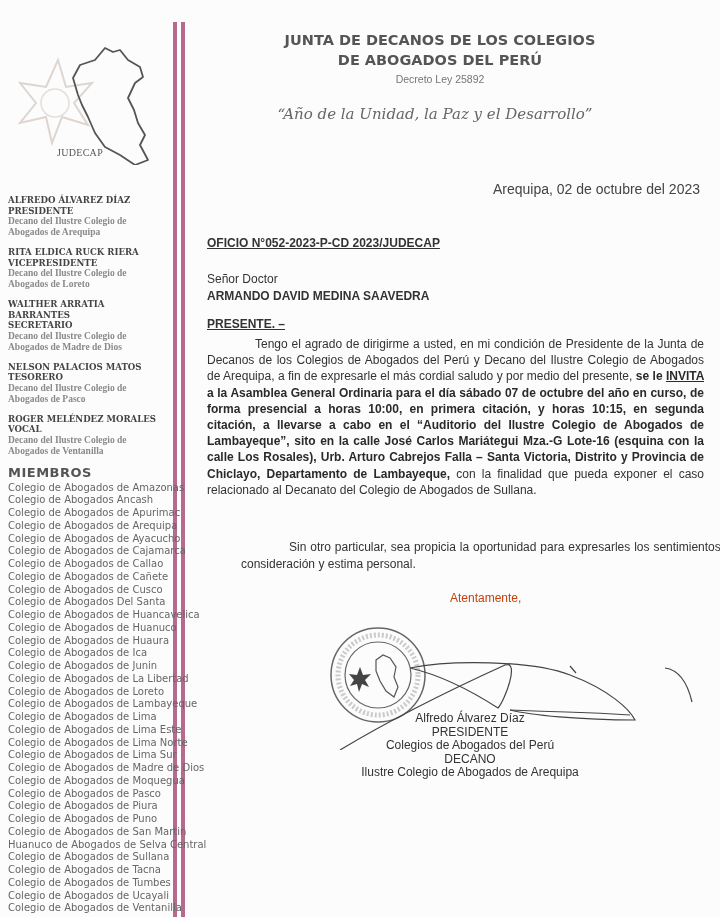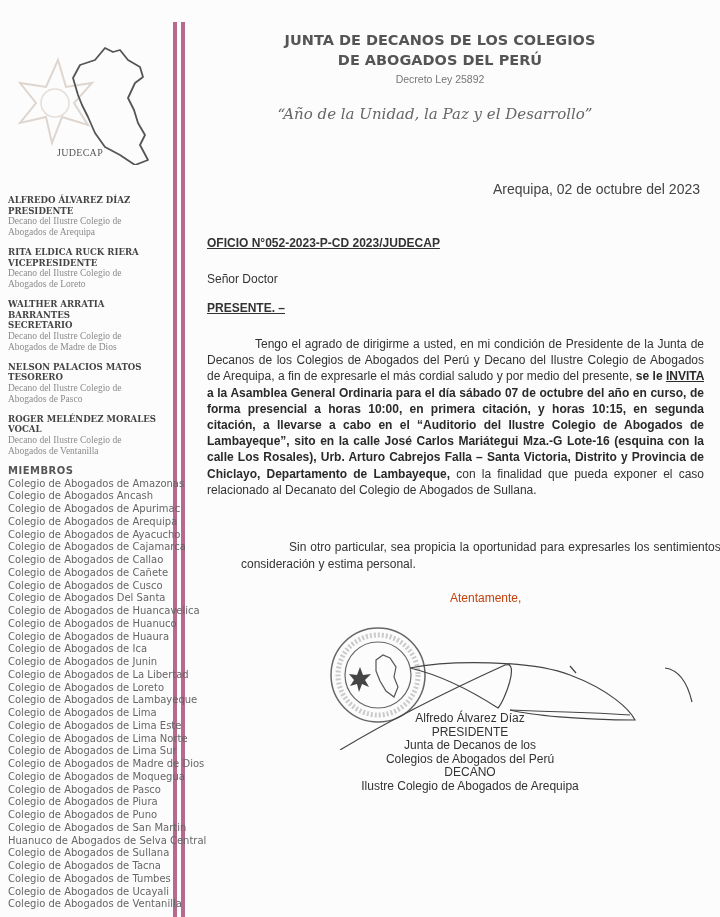--- a/index.html
+++ b/index.html
@@ -5,22 +5,22 @@
   html, body { margin:0; padding:0; }
   body { width:720px; height:917px; background:#fdfcfc; position:relative; overflow:hidden; font-family:"Liberation Sans", sans-serif; color:#333; }
   .vline { position:absolute; top:22px; bottom:0; width:4px; background:#b56a8e; }
   .vline.a { left:173px; }
   .vline.b { left:181px; }
   .logo { position:absolute; left:10px; top:25px; width:150px; height:140px; }
   .logo-label { position:absolute; left:57px; top:147px; font-family:"Liberation Serif", serif; font-size:10px; color:#555; letter-spacing:0.3px; }
   .sidebar { position:absolute; left:8px; top:195px; width:160px; }
   .officer { margin-bottom:9px; }
   .officer .name, .officer .role { font-family:"DejaVu Serif", serif; font-weight:bold; font-size:8.6px; color:#444; line-height:10.5px; }
-  .officer .desc { font-family:"Liberation Serif", serif; font-size:9.5px; color:#8a8a8a; line-height:11px; }
-  .members-title { font-family:"DejaVu Sans", sans-serif; font-weight:bold; font-size:10px; color:#555; margin-top:-1px; margin-bottom:2px; letter-spacing:0.5px; }
+  .officer .desc { font-family:"Liberation Serif", serif; font-size:9.5px; color:#8a8a8a; line-height:11px;font-weight:bold; }
+  .members-title { font-family:"DejaVu Sans", sans-serif; font-weight:bold; font-size:13px; color:#555; margin-top:-1px; margin-bottom:2px; letter-spacing:0.5px; }
   .member { font-family:"DejaVu Sans", sans-serif; font-size:10px; color:#666; height:12.75px; line-height:12.75px; white-space:nowrap; }
   .header { position:absolute; left:240px; width:400px; text-align:center; }
   .h1 { top:30px; font-family:"DejaVu Sans", sans-serif; font-weight:bold; font-size:14.5px; color:#555; line-height:20px; }
   .decreto { position:absolute; left:240px; width:400px; top:73px; text-align:center; font-size:10.5px; color:#777; }
   .motto { position:absolute; left:220px; width:430px; top:105px; text-align:center; font-family:"DejaVu Serif", serif; font-style:italic; font-size:15px; color:#666; }
   .date { position:absolute; right:20px; top:181px; font-size:14px; color:#444; }
   .oficio { position:absolute; left:207px; top:236px; font-weight:bold; font-size:12px; color:#333; text-decoration:underline; }
   .to { position:absolute; left:207px; top:271px; font-size:12px; color:#333; line-height:16.5px; }
   .to .b { font-weight:bold; }
   .to .u { font-weight:bold; text-decoration:underline;margin-top:12px; }
@@ -124,20 +124,21 @@
       <div class="member">Colegio de Abogados de Tumbes</div>
       <div class="member">Colegio de Abogados de Ucayali</div>
       <div class="member">Colegio de Abogados de Ventanilla</div>
     </div>
 </div>
 
 <div class="date">Arequipa, 02 de octubre del 2023</div>
 <div class="oficio">OFICIO N°052-2023-P-CD 2023/JUDECAP</div>
 <div class="to">
   <div>Señor Doctor</div>
+  <div class="b">ARMANDO DAVID MEDINA SAAVEDRA</div>
   <div class="u">PRESENTE. –</div>
 </div>
 
 <div class="body1"><span class="indent"></span><span>Tengo el agrado de dirigirme a usted, en mi condición de Presidente de la Junta de Decanos de los Colegios de Abogados del Perú y Decano del Ilustre Colegio de Abogados de Arequipa, a fin de expresarle el más cordial saludo y por medio del presente, </span><b>se le </b><b style="text-decoration:underline">INVITA</b><b>  a la Asamblea General Ordinaria para el día sábado 07 de octubre del  año en curso,  de forma presencial  a horas 10:00, en primera citación, y horas 10:15, en segunda citación, a llevarse a cabo en el “Auditorio del Ilustre Colegio de Abogados de Lambayeque”,  sito en la calle José Carlos Mariátegui Mza.-G Lote-16 (esquina con la calle Los Rosales), Urb. Arturo Cabrejos Falla – Santa Victoria, Distrito y Provincia de Chiclayo, Departamento de Lambayeque,</b><span> con la finalidad que pueda exponer el caso relacionado al Decanato del Colegio de Abogados de Sullana.</span></div>
 
 <div class="body2"><span class="indent"></span><span>Sin otro particular, sea propicia la oportunidad para expresarles los sentimientos de consideración y estima personal.</span></div>
 
 <div class="closing">Atentamente,</div>
 
 <svg class="seal" viewBox="0 0 100 100">
@@ -151,17 +152,16 @@
 <svg class="signature" viewBox="0 0 380 110">
   <path d="M10,110 C60,80 120,50 175,25 C190,20 175,60 168,68 C140,50 110,35 80,28 C120,20 200,20 240,35 C280,50 300,70 305,80 C250,80 200,75 180,70" fill="none" stroke="#444" stroke-width="1.2"></path>
   <path d="M180,70 C220,72 260,72 300,75" fill="none" stroke="#444" stroke-width="1"></path>
   <path d="M240,26 L246,33" fill="none" stroke="#444" stroke-width="1.2"></path>
   <path d="M335,28 C350,30 358,45 362,62" fill="none" stroke="#444" stroke-width="1.2"></path>
 </svg>
 
 <div class="sigblock">
   <div>Alfredo Álvarez Díaz</div>
   <div>PRESIDENTE</div>
-  <div>Junta de Decanos de los</div>
   <div>Colegios de Abogados del Perú</div>
   <div>DECANO</div>
   <div>Ilustre Colegio de Abogados de Arequipa</div>
 </div>
 
 </body></html>

